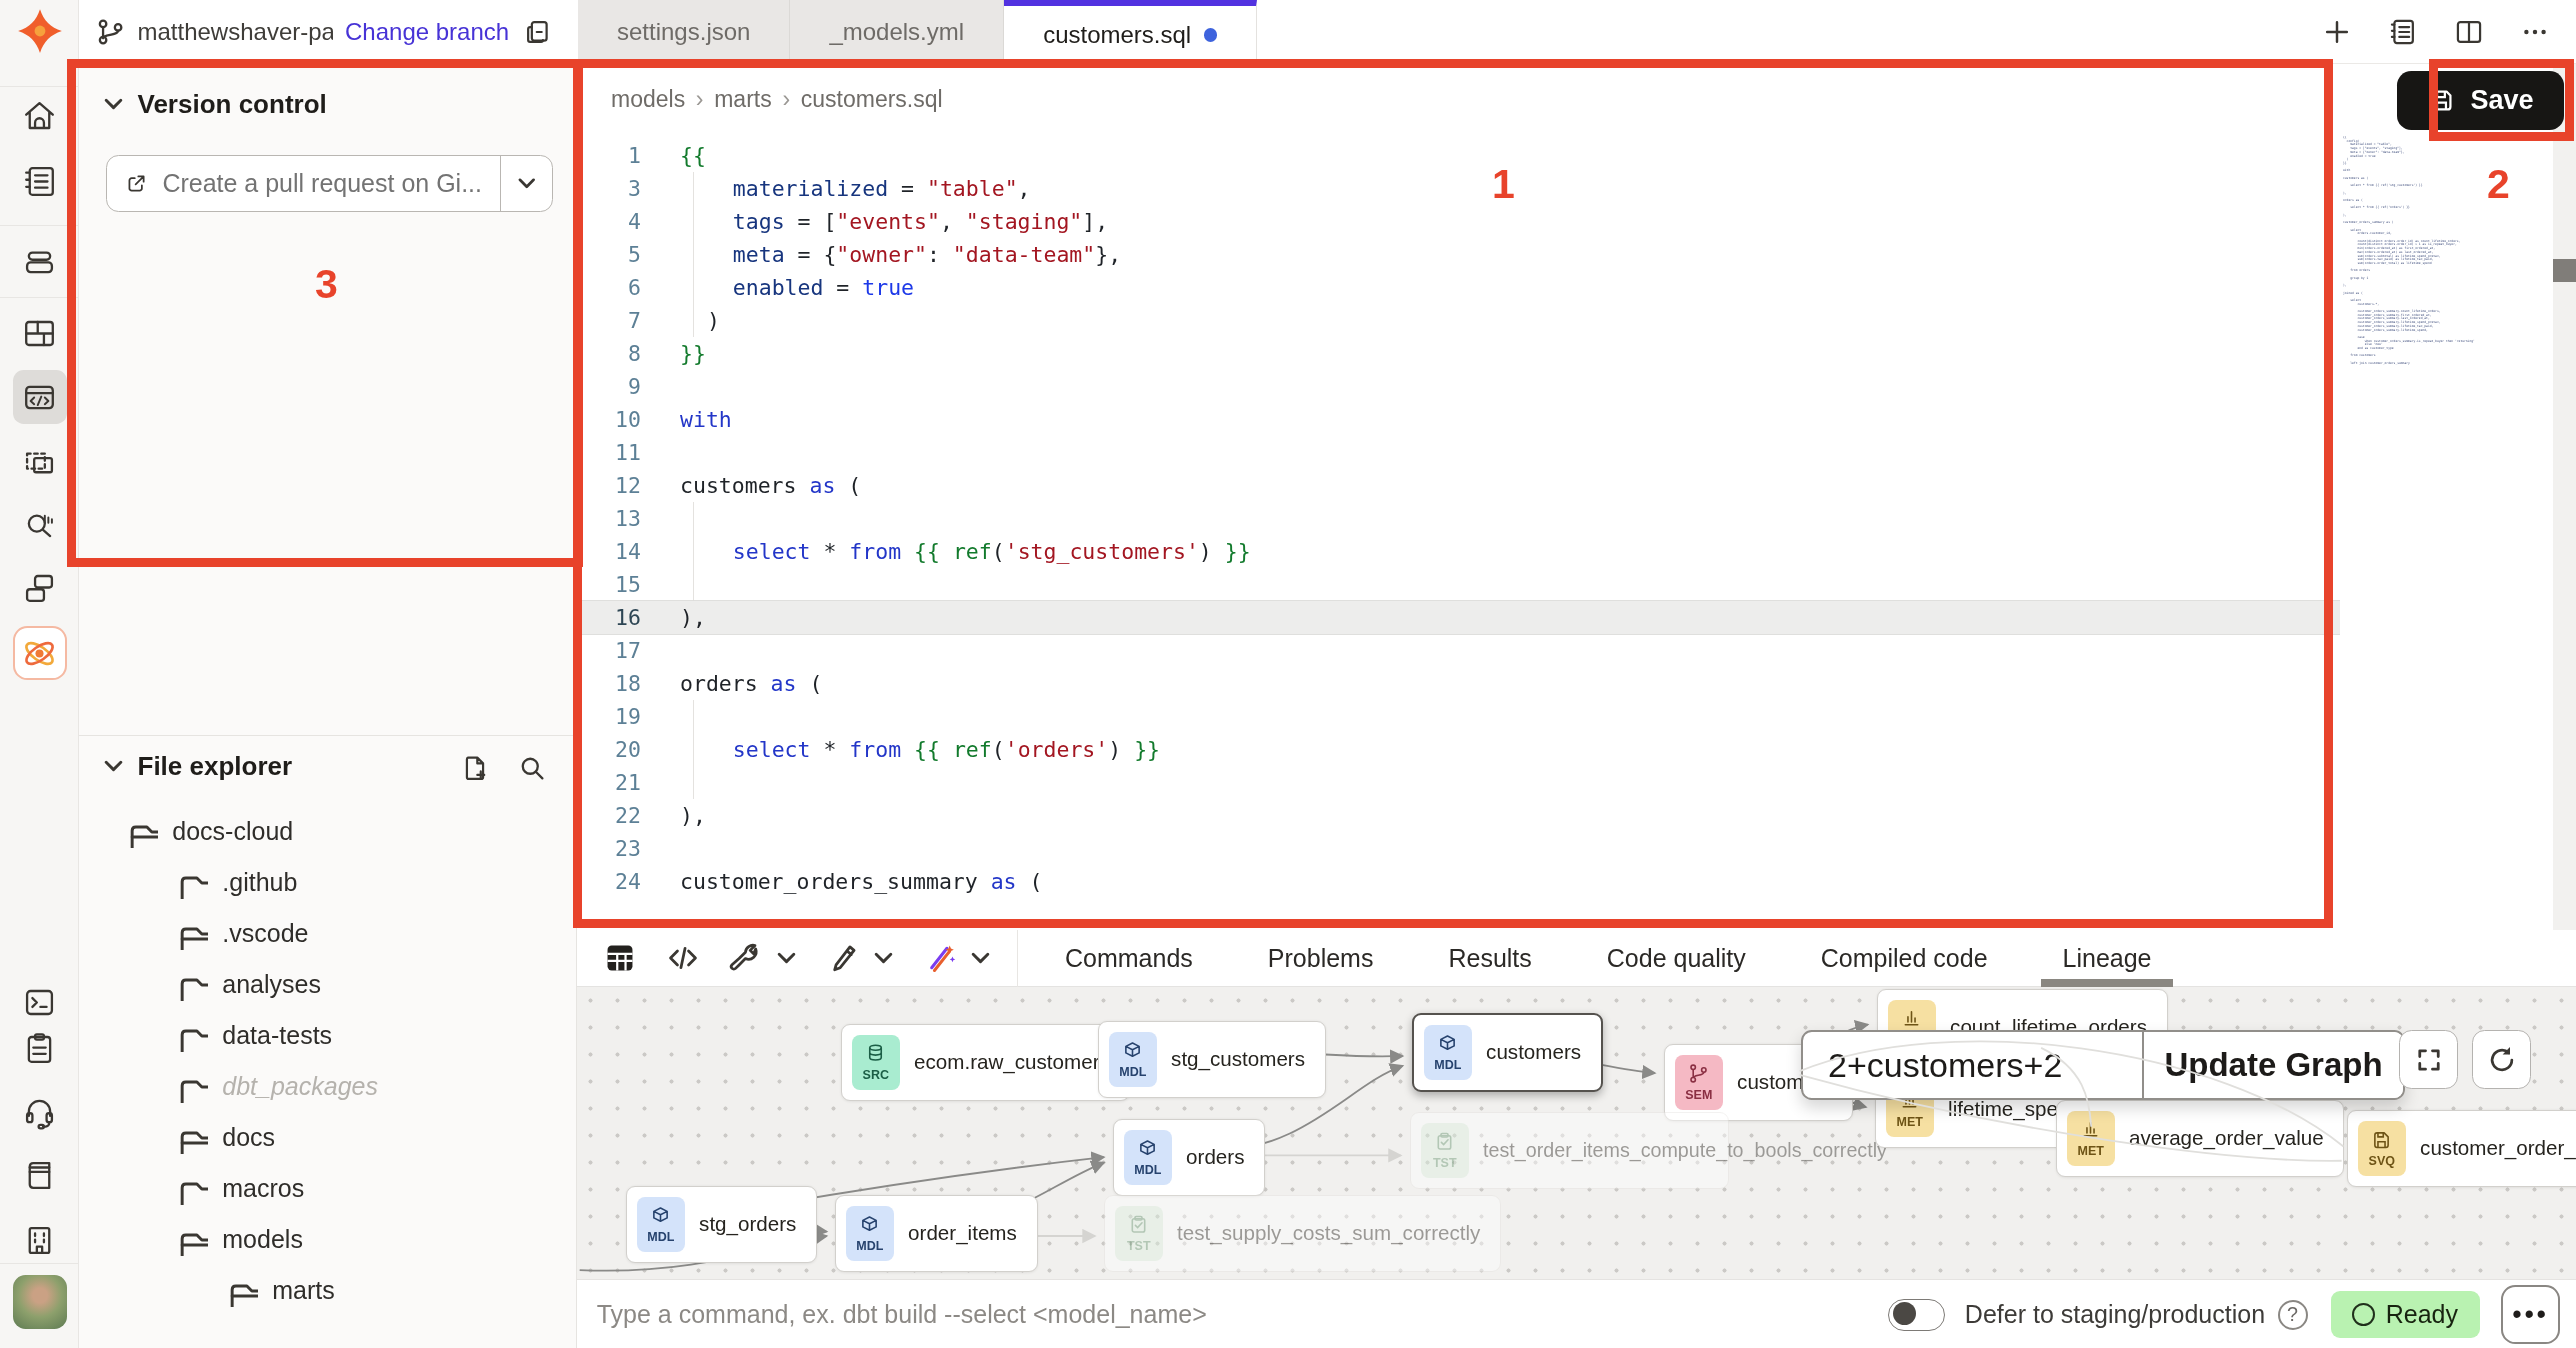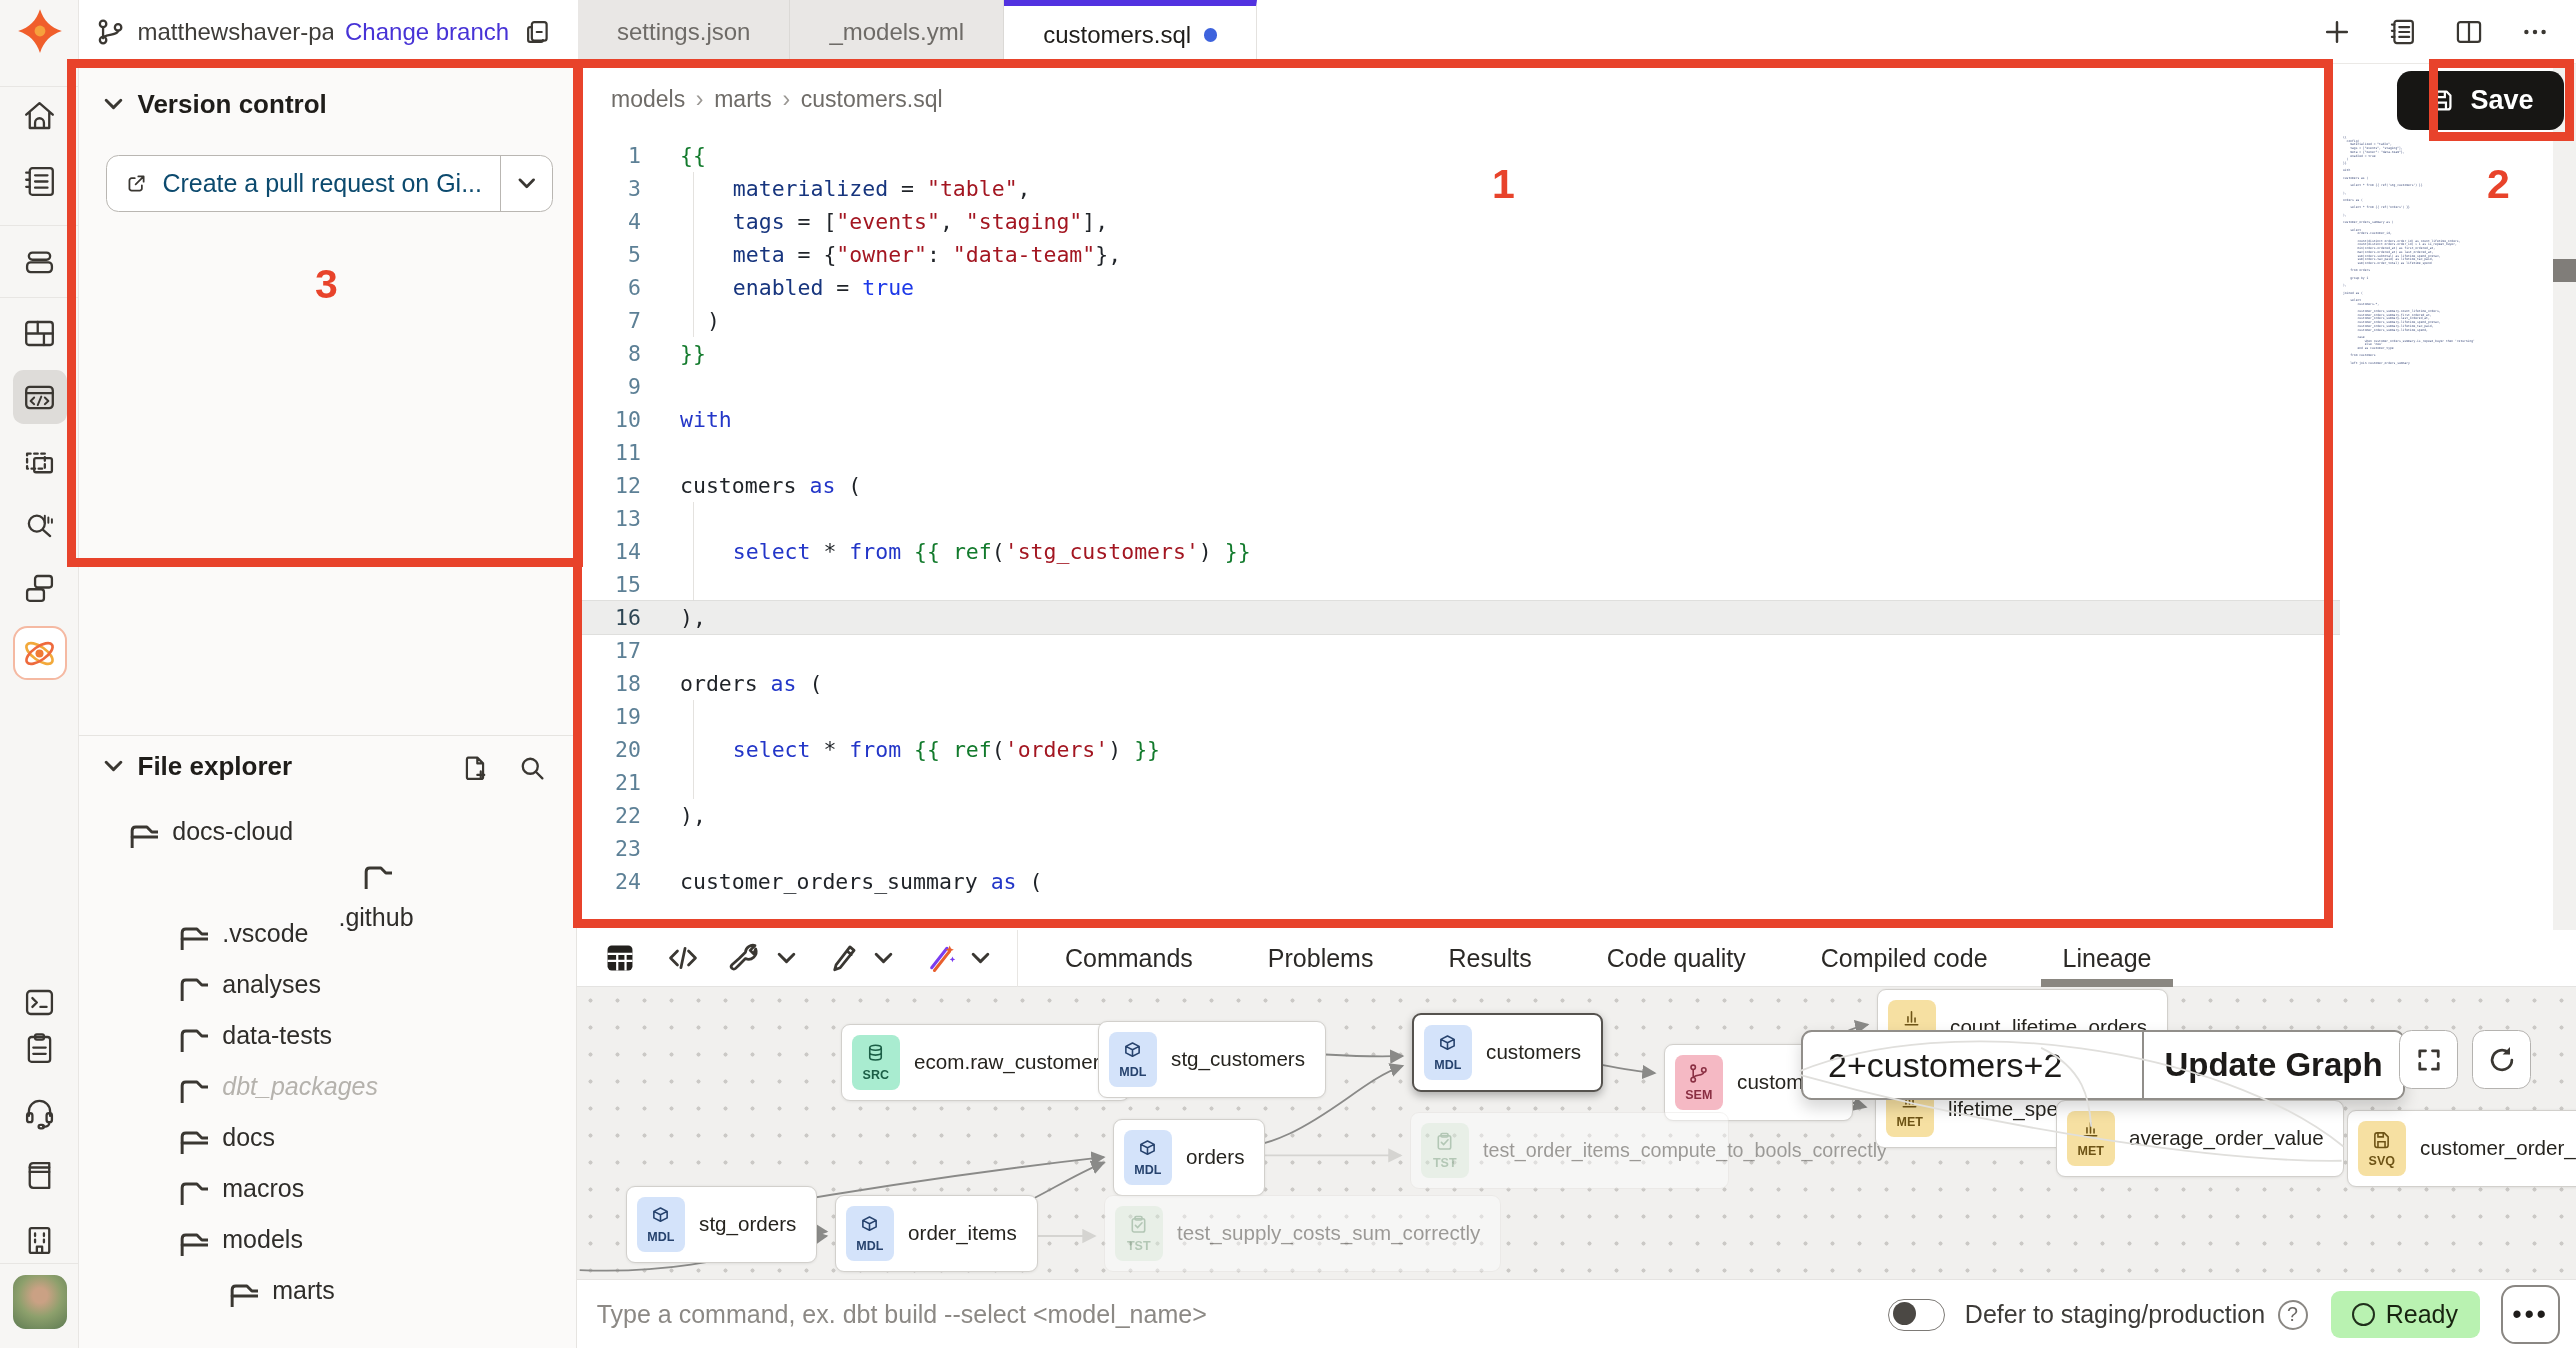--- a/index.html
+++ b/index.html
@@ -28,21 +28,21 @@
   .tab.active { background:#fff; color:#1f1d1a; border-top:6.3px solid #5232e0; border-right:0.9px solid #e4e2df; }
   .dirty-dot { width:13.4px; height:13.4px; border-radius:50%; background:#3e63dd; }
   #topbar-actions { position:absolute; right:25px; top:0; height:64px; display:flex; align-items:center; gap:34px; }
 
   
   #left-panel { position:absolute; left:79px; top:64px; width:498px; bottom:0; background:#fbfaf9; border-right:0.9px solid #e6e4e1; z-index:3; }
   .section-head { display:flex; align-items:center; gap:12.5px; font-size:26px; font-weight:bold; color:#1f1d1a; }
   #vc-head { position:absolute; left:23px; top:25px; }
   #pr-button { position:absolute; left:27px; top:91px; width:447px; height:57px; background:#fff; border:1.8px solid #b9b6b2;
                border-radius:12.5px; display:flex; align-items:stretch; overflow:hidden; }
-  #pr-main { flex:1; display:flex; align-items:center; gap:14.3px; padding:0 18px; font-size:25px; color:#0c4a6e; white-space:nowrap; overflow:hidden; }
+  #pr-main { flex:1; display:flex; align-items:center; gap:14.3px; padding:0 18px; font-size:25px; color:#737373; white-space:nowrap; overflow:hidden; }
   #pr-caret { width:52px; border-left:1.8px solid #b9b6b2; display:flex; align-items:center; justify-content:center; }
   #panel-div { position:absolute; left:0; right:0; top:671px; border-top:0.9px solid #e6e4e1; }
   #fe-head { position:absolute; left:23px; top:687px; }
   #fe-actions { position:absolute; right:29px; top:689px; display:flex; gap:27px; }
   #file-tree { position:absolute; left:0; right:0; top:742px; }
   .tree-item { height:51px; display:flex; align-items:center; gap:14.3px; font-size:25px; color:#2f2d2a; }
   .tree-item.muted { color:#b5b2ad; font-style:italic; }
   .tree-item .f-ic { flex:0 0 auto; }
 
   
@@ -346,21 +346,21 @@
         <path class="stroke-ic" style="stroke-width:2" d="M16.5 16.5L22 22"></path>
       </svg>
   </div>
   <div id="file-tree">
       <div class="tree-item" style="padding-left: 47px;">
         <svg width="32" height="32" viewBox="0 0 26 26" class="f-ic" style="color: rgb(75, 72, 69); stroke: currentcolor;">
           <use href="#i-folder-open"></use>
         </svg>
         <span>docs-cloud</span>
       </div>
-      <div class="tree-item" style="padding-left: 97px; flex-direction: column;">
+      <div class="tree-item" style="padding-left: 97px;">
         <svg width="32" height="32" viewBox="0 0 26 26" class="f-ic" style="color: rgb(75, 72, 69); stroke: currentcolor;">
           <use href="#i-folder"></use>
         </svg>
         <span>.github</span>
       </div>
       <div class="tree-item" style="padding-left: 97px;">
         <svg width="32" height="32" viewBox="0 0 26 26" class="f-ic" style="color: rgb(75, 72, 69); stroke: currentcolor;">
           <use href="#i-folder-open"></use>
         </svg>
         <span>.vscode</span>

